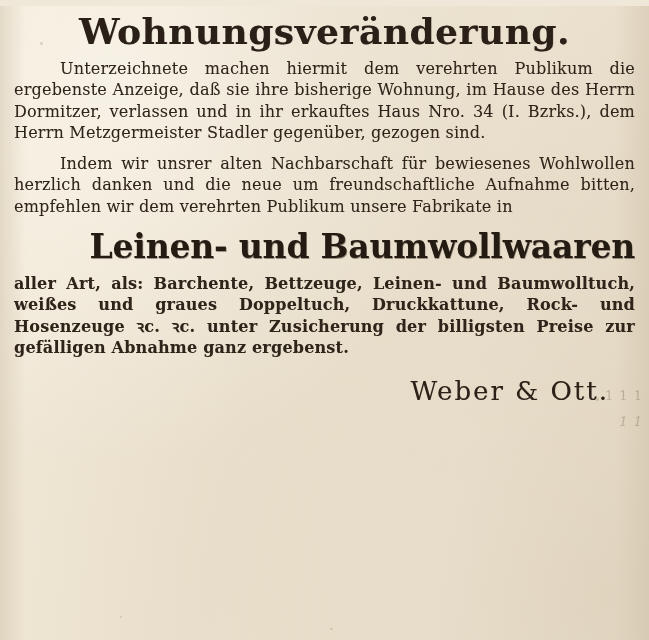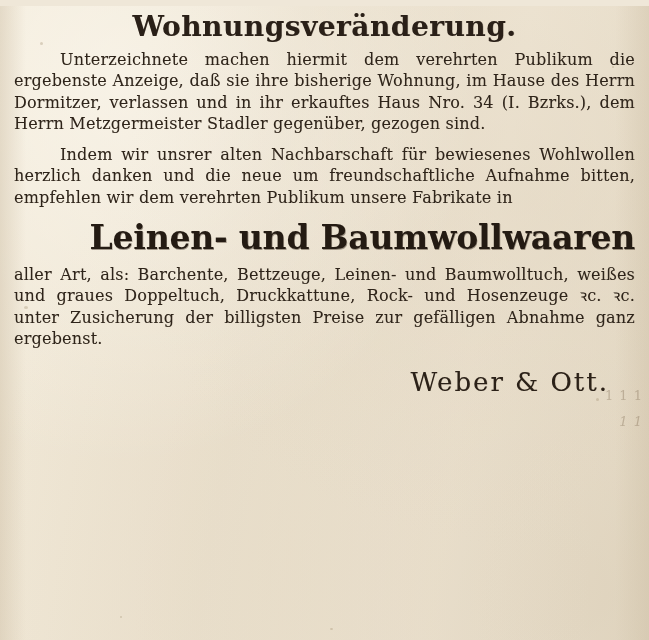--- a/index.html
+++ b/index.html
@@ -56,42 +56,42 @@
   
   .ink {
     color: #2c2219;
     text-rendering: optimizeLegibility;
   }
 
   .headline {
     text-align: center;
     font-family: "DejaVu Serif", serif;
     font-weight: bold;
-    font-size: 28px;
+    font-size: 36px;
     letter-spacing: 0.5px;
     margin: 6px 0 2px 0;
     padding-top: 4px;
     color: #2a2018;
     text-shadow: 0.4px 0.4px 0 rgba(70,55,40,0.35);
   }
 
   .para {
     font-size: 16px;
     line-height: 1.34;
     color: #2e241a;
     text-align: justify;
     text-justify: inter-word;
     margin: 0;
     letter-spacing: 0.2px;
     text-shadow: 0.3px 0.3px 0 rgba(80,62,45,0.22);
   }
 
   .para.p1 { margin-top: 6px; }
   .para.p2 { margin-top: 9px; }
-  .para.p3 { margin-top: 6px; }
+  .para.p3 { margin-top: 6px; font-weight: bold; }
 
   .indent:first-line {
     
   }
   .indent {
     text-indent: 46px;
   }
 
   .banner {
     text-align: right;

